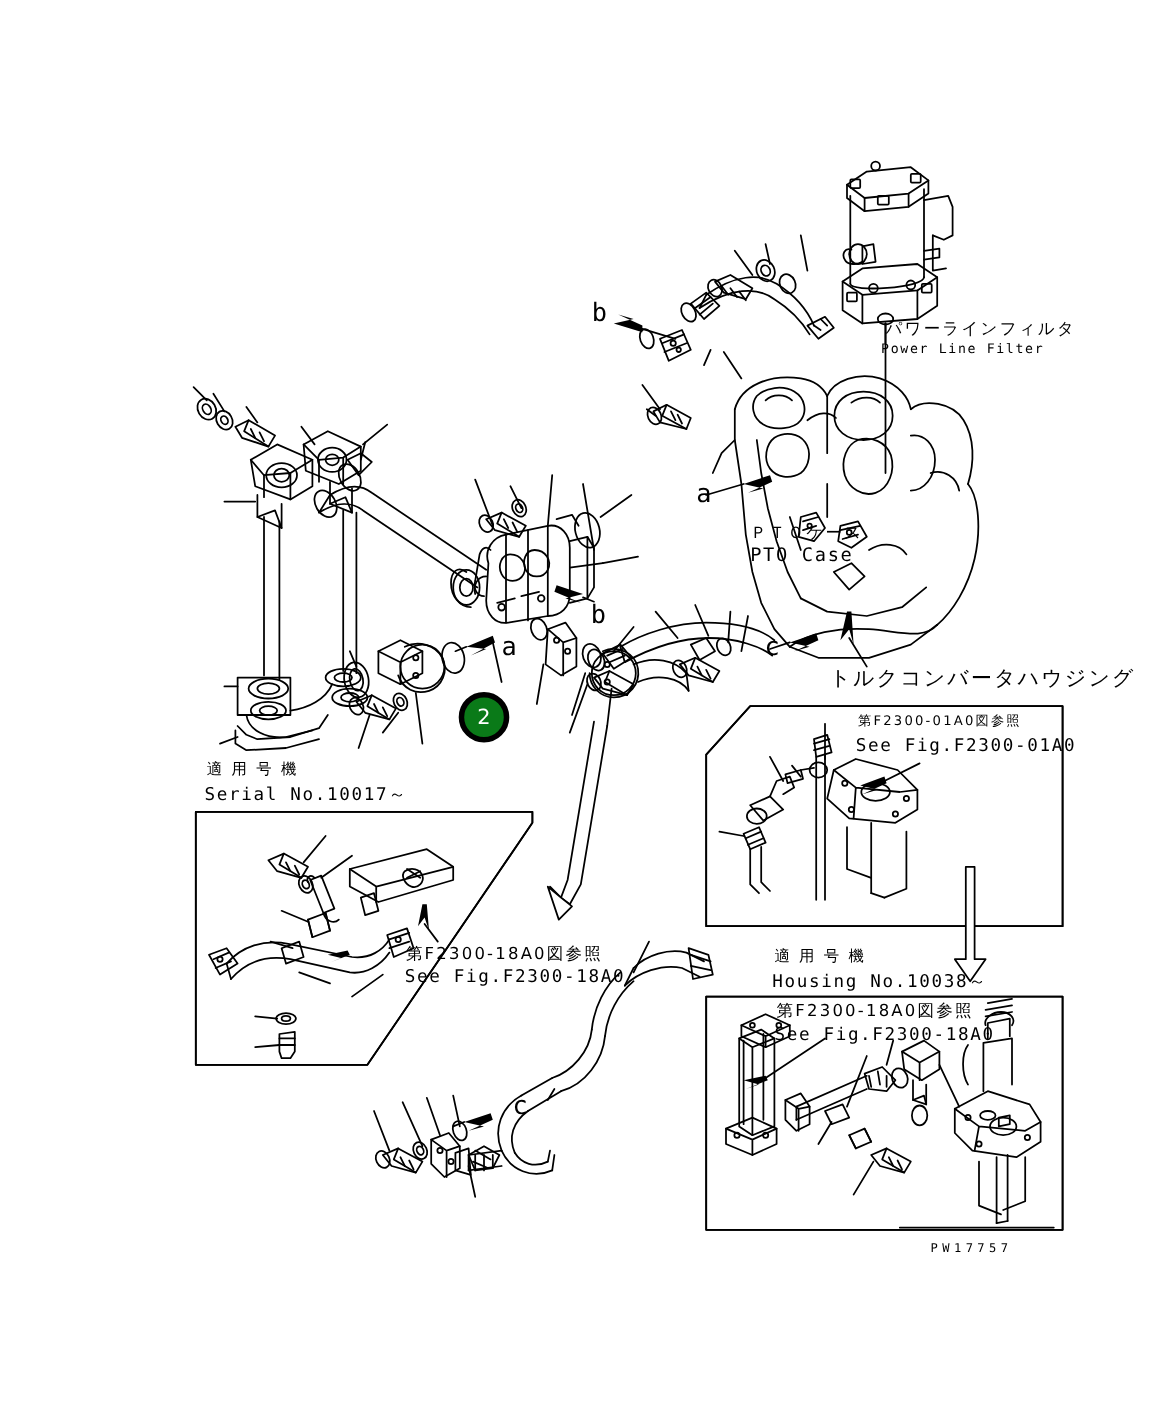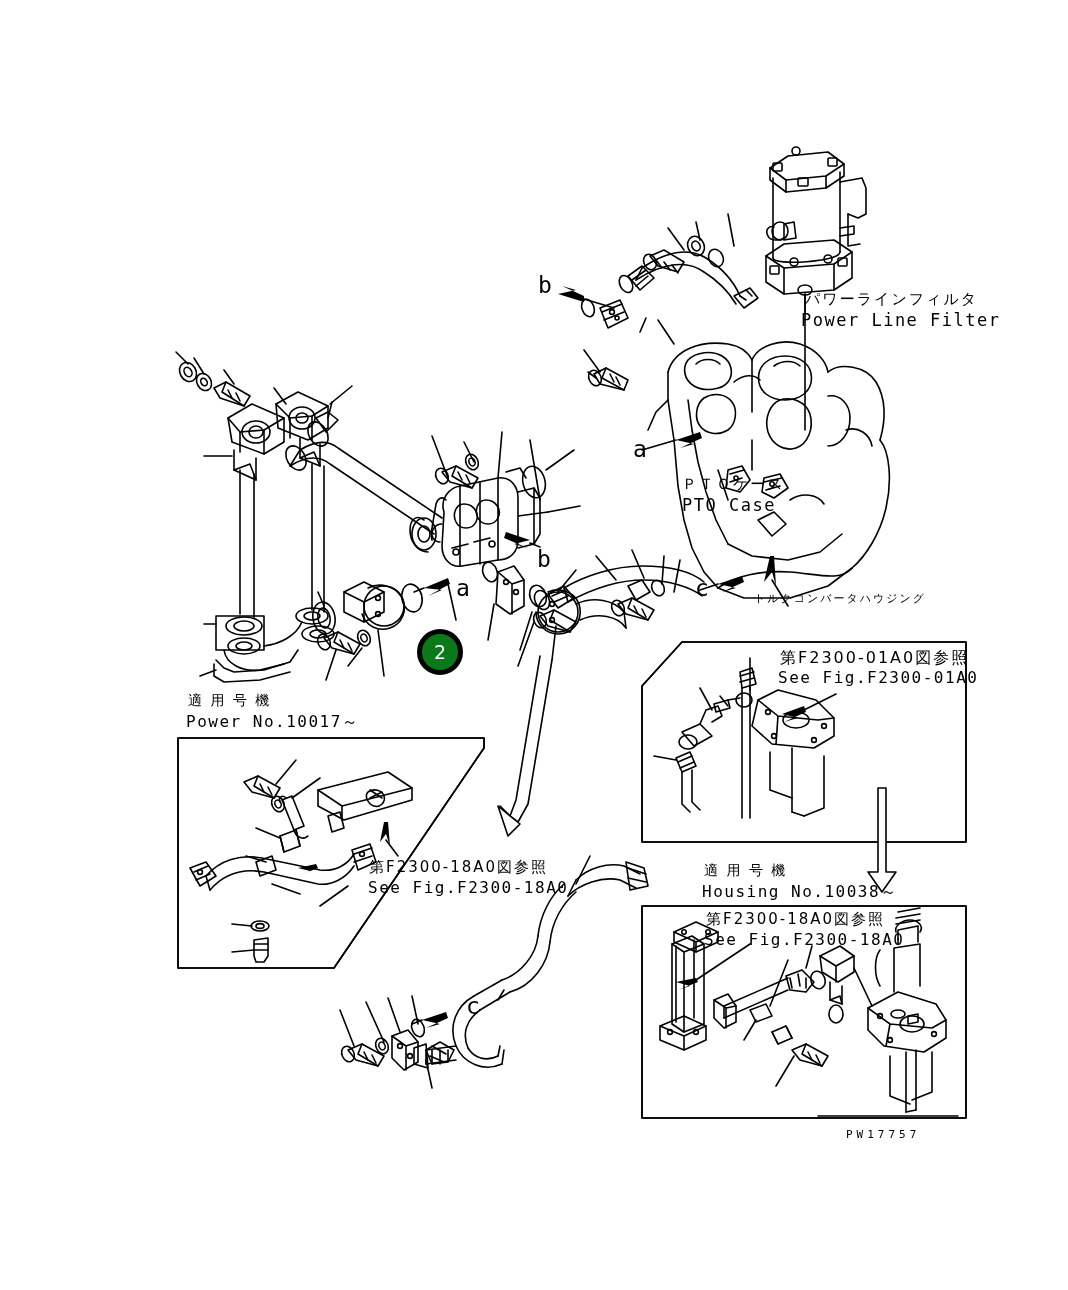--- a/index.html
+++ b/index.html
@@ -536,44 +536,44 @@
 
       <g fill="#fff">
         <path d="M850 788 L858 788 L858 872 L868 872 L854 892 L840 872 L850 872 Z"></path>
       </g>
 
       <path d="M790 1116 L930 1116"></path>
     </g>
   </svg>
 
   <div class="lbl jp" style="left:777px;top:290px;font-size:15px;">パワーラインフィルタ</div>
-  <div class="lbl en" style="left:773px;top:310px;font-size:17px;">Power Line Filter</div>
+  <div class="lbl en" style="left:773px;top:310px;font-size:12px;">Power Line Filter</div>
 
   <div class="lbl jp" style="left:654px;top:475px;font-size:15px;">ＰＴＯケース</div>
   <div class="lbl en" style="left:654px;top:495px;font-size:17px;text-align:right;">PTO Case</div>
 
-  <div class="lbl jp" style="left:726px;top:592px;font-size:11px;">トルクコンバータハウジング</div>
+  <div class="lbl jp" style="left:726px;top:606px;font-size:19px;">トルクコンバータハウジング</div>
 
   <div class="callout-letter" style="left:510px;top:274px;">b</div>
   <div class="callout-letter" style="left:605px;top:438px;">a</div>
   <div class="callout-letter" style="left:509px;top:548px;">b</div>
   <div class="callout-letter" style="left:428px;top:577px;">a</div>
   <div class="callout-letter" style="left:667px;top:577px;">c</div>
   <div class="callout-letter" style="left:438px;top:995px;">c</div>
 
   <div class="badge" style="left:389px;top:629px;">
     <span>2</span>
   </div>
 
   <div class="lbl jp" style="left:160px;top:692px;font-size:14px;">適 用 号 機</div>
-  <div class="lbl en" style="left:158px;top:712px;font-size:16px;">Power No.10017～</div>
+  <div class="lbl en" style="left:158px;top:712px;font-size:16px;">Serial No.10017～</div>
   <div class="lbl jp" style="left:341px;top:858px;font-size:15px;">第F2300-18A0図参照</div>
   <div class="lbl en" style="left:340px;top:878px;font-size:16px;">See Fig.F2300-18A0</div>
 
-  <div class="lbl jp" style="left:752px;top:648px;font-size:16px;">第F2300-01A0図参照</div>
+  <div class="lbl jp" style="left:752px;top:648px;font-size:12px;">第F2300-01A0図参照</div>
   <div class="lbl en" style="left:750px;top:668px;font-size:16px;">See Fig.F2300-01A0</div>
 
   <div class="lbl jp" style="left:676px;top:862px;font-size:14px;">適 用 号 機</div>
   <div class="lbl en" style="left:674px;top:882px;font-size:16px;">Housing No.10038～</div>
   <div class="lbl jp" style="left:678px;top:910px;font-size:15px;">第F2300-18A0図参照</div>
   <div class="lbl en" style="left:676px;top:930px;font-size:16px;">See Fig.F2300-18A0</div>
 
   <div class="drawno" style="left:818px;top:1128px;">PW17757</div>
 
 </div>

